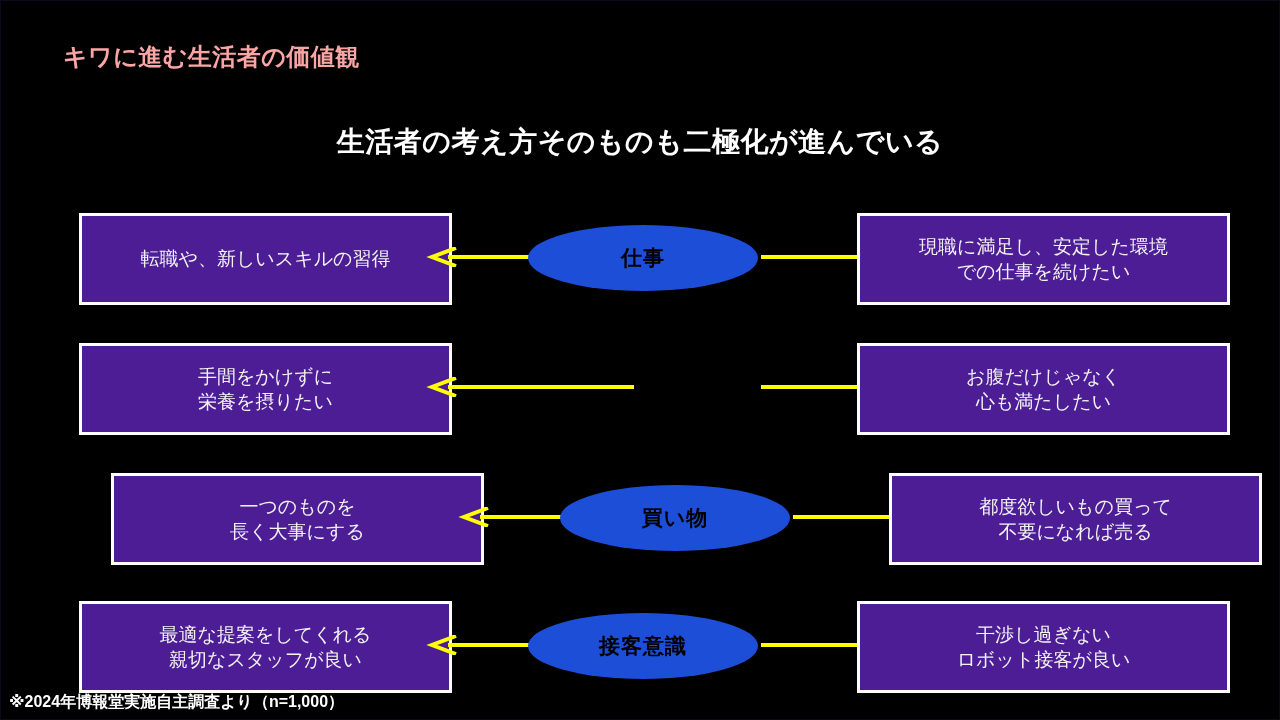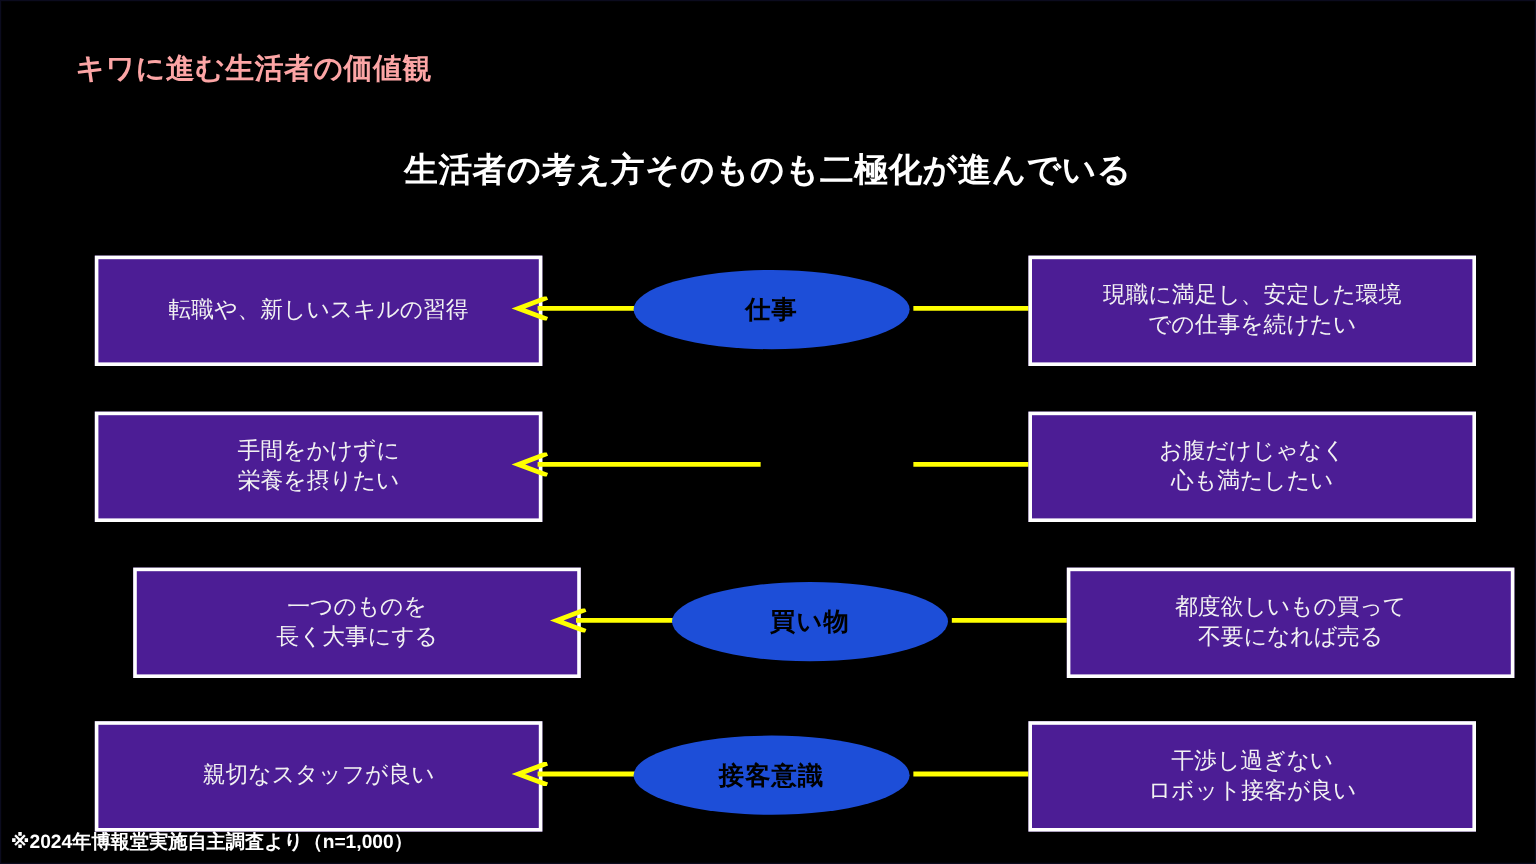--- a/index.html
+++ b/index.html
@@ -226,20 +226,21 @@
       <div class="lines">
         <div>都度欲しいもの買って</div>
         <div>不要になれば売る</div>
       </div>
     </div>
   </div>
 
   <div class="row row-3">
     <div class="box box-left">
       <div class="lines">
+        <div>最適な提案をしてくれる</div>
         <div>親切なスタッフが良い</div>
       </div>
     </div>
 
     <div class="arrow arrow-left">
       <svg width="208" height="20" viewBox="0 0 208 20">
         <line x1="22" y1="10" x2="208" y2="10" stroke="#ffff00" stroke-width="4"></line>
         <polyline points="30,1 6,10 30,19" fill="none" stroke="#ffff00" stroke-width="4" stroke-linejoin="miter"></polyline>
       </svg>
     </div>

